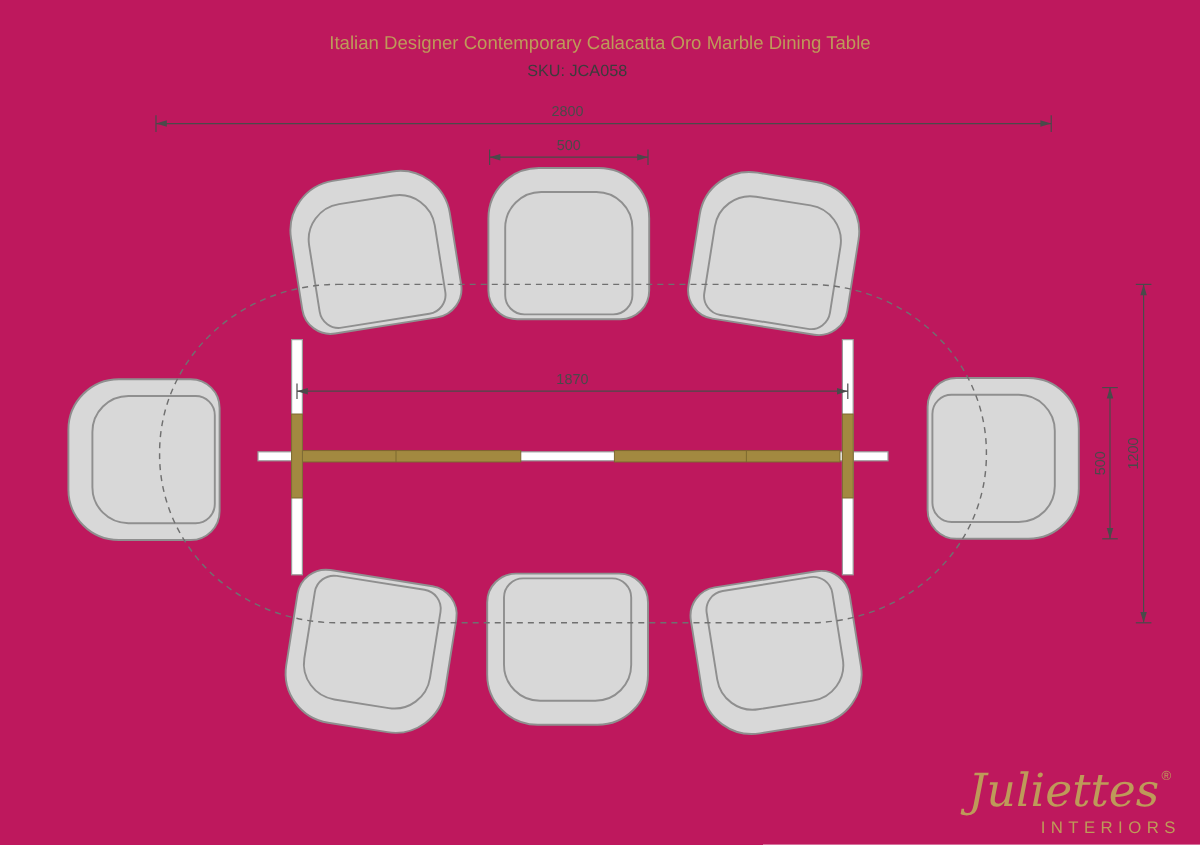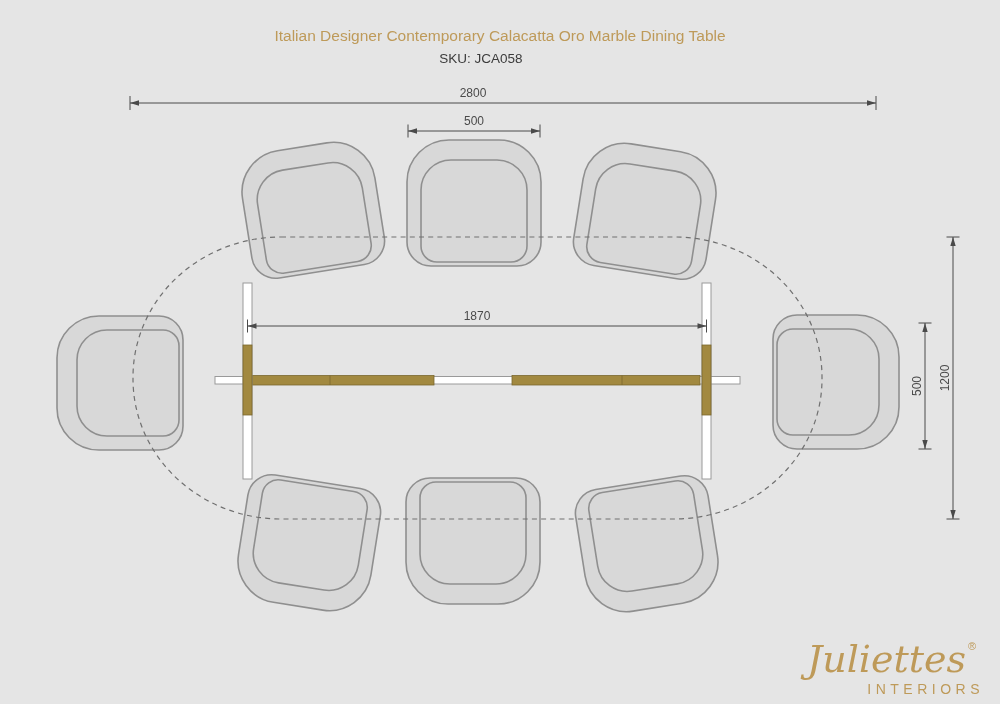--- a/index.html
+++ b/index.html
@@ -1,16 +1,16 @@
 <!DOCTYPE html>
 <html><head>
 <meta charset="utf-8">
 <style>
   html,body{margin:0;padding:0;background:#ffffff;}
-  .page{position:relative;width:1000px;height:704px;background:#e5e5e5;overflow:hidden;
+  .page{position:relative;width:1000px;height:704px;background:#be185d;overflow:hidden;
         font-family:"Liberation Sans",sans-serif;}
   svg{display:block;}
   .title-text{font-size:15.5px;font-family:"Liberation Sans",sans-serif;}
   .sku-text{font-size:13.5px;fill:#3c3c3c;font-family:"Liberation Sans",sans-serif;}
   .dim-text{font-size:12px;fill:#4a4a4a;font-family:"Liberation Sans",sans-serif;}
   .dim-stroke{stroke:#4a4a4a;stroke-width:1;fill:none;}
   .dim-fill{fill:#4a4a4a;stroke:none;}
   .chair{fill:#D8D8D8;stroke:#8f8f8f;stroke-width:1.6;}
   .table-outline{fill:none;stroke:#707070;stroke-width:1.2;stroke-dasharray:5 4.2;}
   .white-part{fill:#ffffff;stroke:#9a9a9a;stroke-width:1;}

